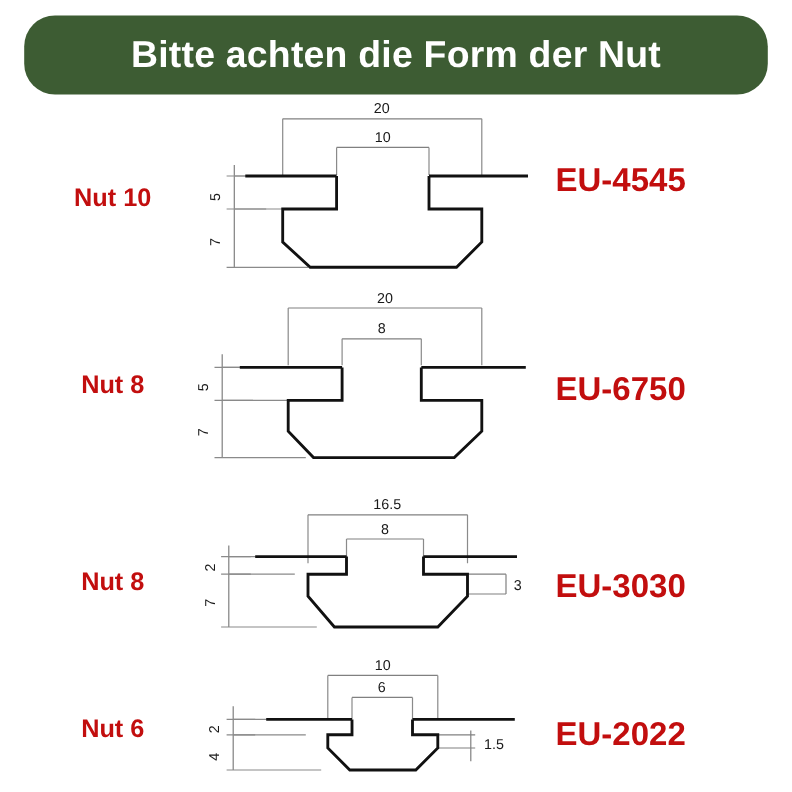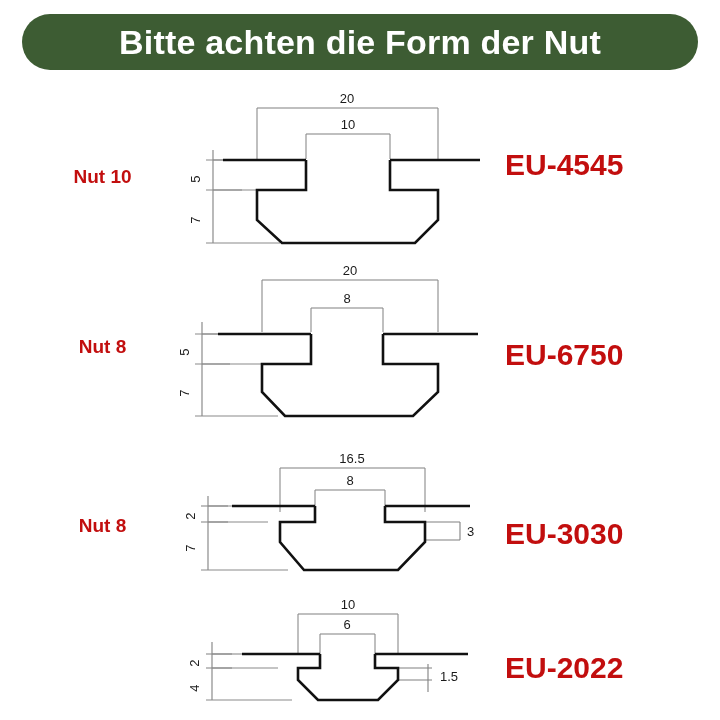--- a/index.html
+++ b/index.html
@@ -14,21 +14,21 @@
     overflow: hidden;
     position: relative;
   }
 
   
   .header-banner {
     position: absolute;
     left: 22px;
     top: 14px;
     width: 676px;
-    height: 56px;
+    height: 72px;
     background: #3d5c33;
     border-radius: 28px;
     display: flex;
     align-items: center;
     justify-content: center;
     box-sizing: border-box;
   }
   .header-title {
     color: #ffffff;
     font-size: 34px;
@@ -50,21 +50,21 @@
   .row-2 { top: 256px; height: 172px; }
   .row-3 { top: 440px; height: 152px; }
   .row-4 { top: 592px; height: 128px; }
 
   .nut-label {
     position: absolute;
     left: 0;
     width: 205px;
     text-align: center;
     color: #c20e0e;
-    font-size: 19px;
+    font-size: 23px;
     font-weight: bold;
     font-family: "Liberation Sans", sans-serif;
     white-space: nowrap;
   }
   .model-label {
     position: absolute;
     left: 505px;
     width: 200px;
     text-align: left;
     color: #c20e0e;
@@ -244,20 +244,21 @@
       </g>
     </svg>
   </div>
 
   <div class="model-label" style="top:75px;">
     <span class="model-line">EU-3030</span>
   </div>
 </div>
 
 <div class="row row-4">
+  <div class="nut-label" style="top:57px;">Nut 6</div>
 
   <div class="drawing" style="top:0px;">
     <svg width="350" height="128" viewBox="0 0 350 128">
       <g>
         <line class="dimline" x1="128" y1="22" x2="228" y2="22"></line>
         <line class="extline" x1="128" y1="22" x2="128" y2="62"></line>
         <line class="extline" x1="228" y1="22" x2="228" y2="62"></line>
         <text class="dimtext" x="178" y="17" text-anchor="middle">10</text>
       </g>
       <g>

